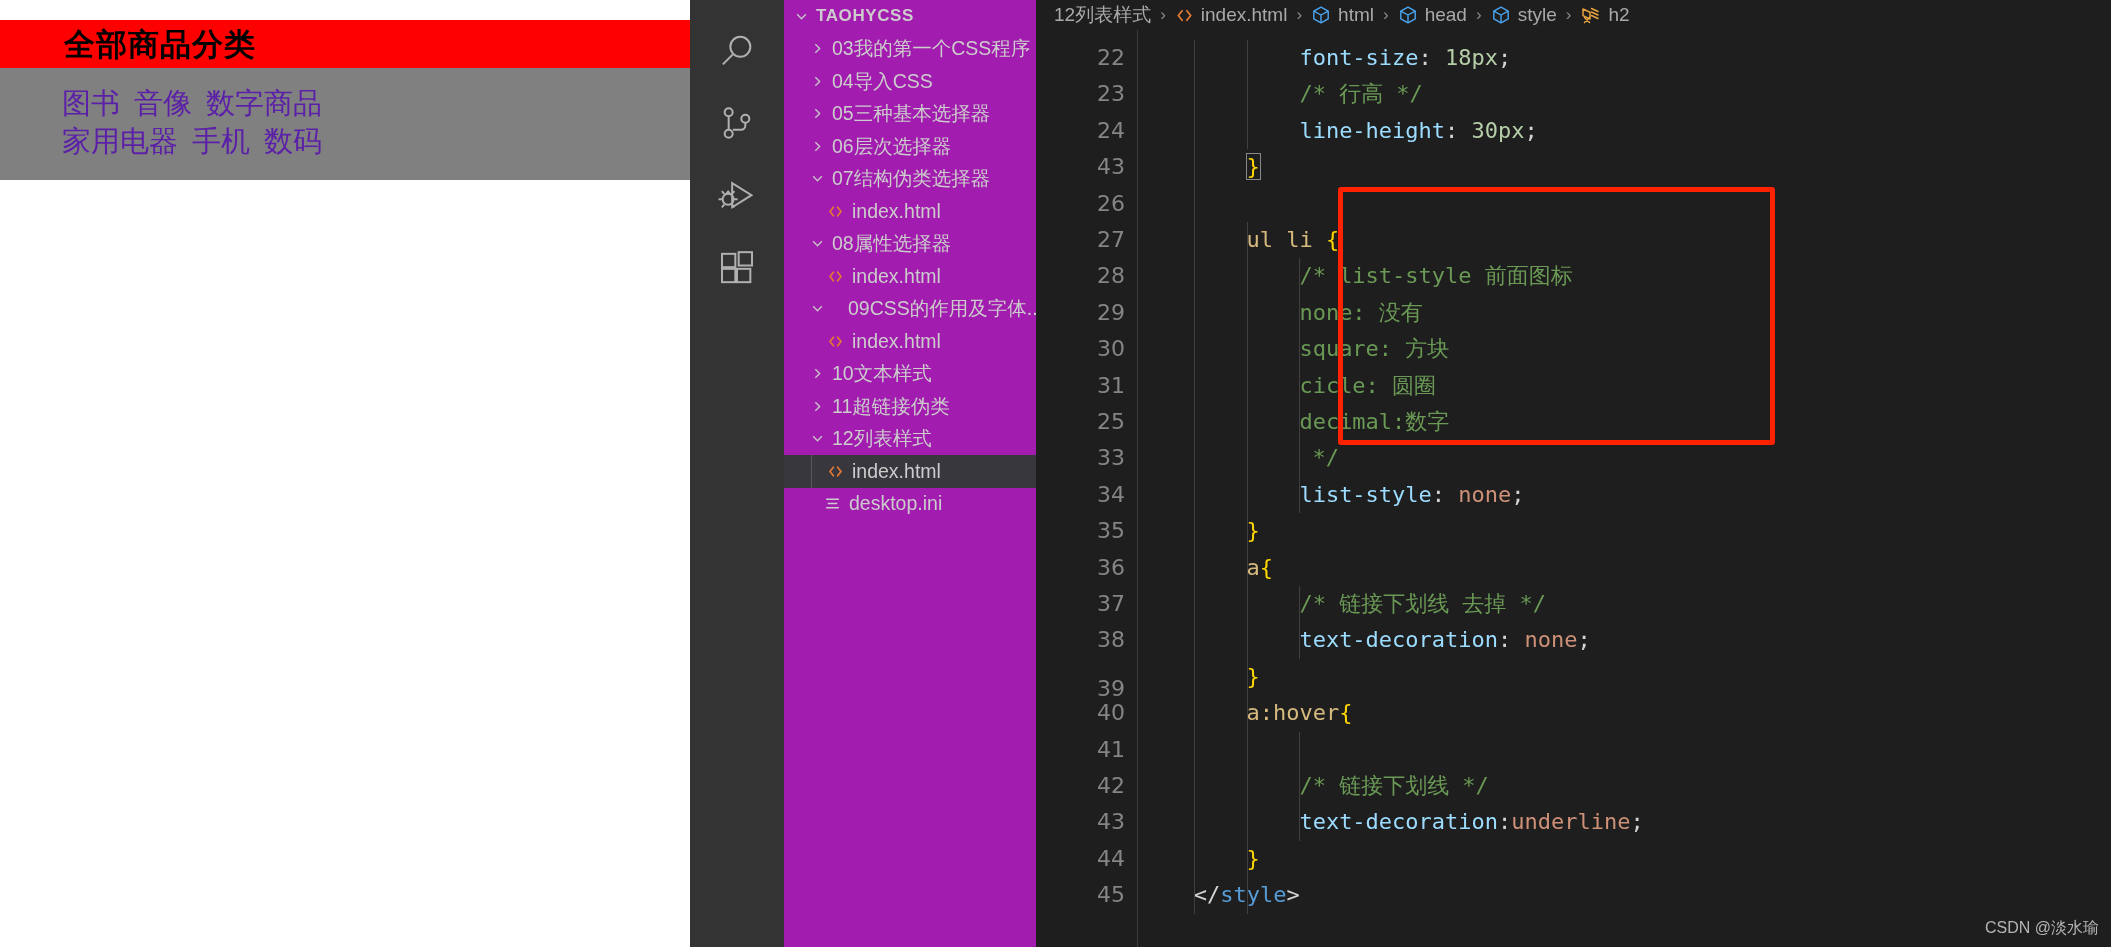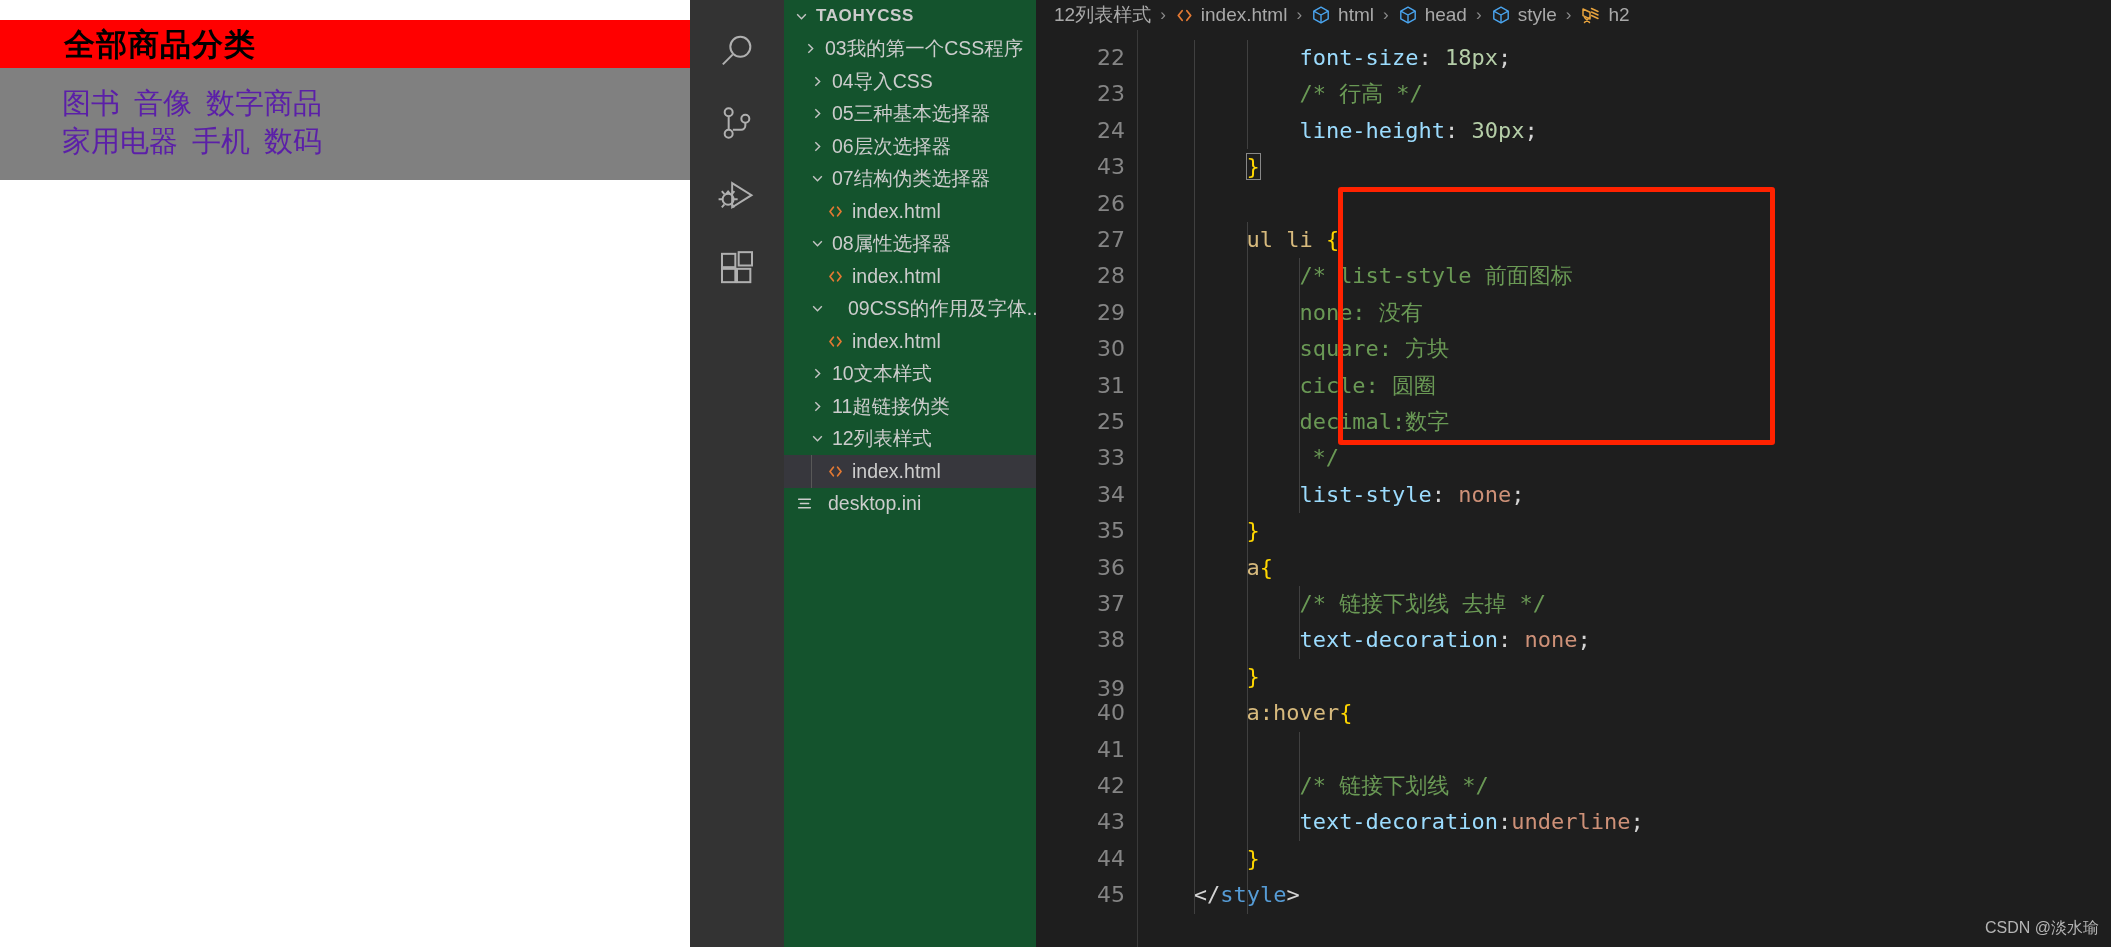--- a/index.html
+++ b/index.html
@@ -52,21 +52,21 @@
   }
   .act-item{
     position:absolute; left:0; width:94px; height:94px;
     display:flex; align-items:center; justify-content:center;
   }
   .act-item svg{ display:block; }
 
   
   .sidebar{
     position:absolute; left:94px; top:0; width:252px; height:947px;
-    background:#14532d;
+    background:#a21caf;
     font-size:19.5px; color:#cccccc;
     overflow:hidden;
   }
   .tree-row{
     position:relative; height:32.5px; display:flex; align-items:center;
     white-space:nowrap; color:#cccccc;
   }
   .tree-row.selected{ background:#37373d; }
   .tree-row.selected::before{
     content:""; position:absolute; left:27px; top:0; bottom:0; width:1px;
@@ -229,21 +229,21 @@
     <div class="sidebar">
       <div id="tree">
           <div class="tree-row" style="padding-left: 6px;">
             <span class="twisty">
               <svg width="13" height="13" viewBox="0 0 12 12" fill="none" stroke="#c5c5c5" stroke-width="1.3">
                 <path d="M2 4 L6 8 L10 4"></path>
               </svg>
             </span>
             <span class="tree-label root-label">TAOHYCSS</span>
           </div>
-          <div class="tree-row" style="padding-left: 15px;">
+          <div class="tree-row" style="padding-left: 22px;">
             <span class="twisty">
               <svg width="13" height="13" viewBox="0 0 12 12" fill="none" stroke="#c5c5c5" stroke-width="1.3">
                 <path d="M4 2 L8 6 L4 10"></path>
               </svg>
             </span>
             <span class="tree-label">03我的第一个CSS程序</span>
           </div>
           <div class="tree-row" style="padding-left: 22px;">
             <span class="twisty">
               <svg width="13" height="13" viewBox="0 0 12 12" fill="none" stroke="#c5c5c5" stroke-width="1.3">
@@ -345,21 +345,21 @@
           </div>
           <div class="tree-row selected" style="padding-left: 38px;">
             <span class="file-icon">
               <svg width="17" height="17" viewBox="0 0 20 20" fill="none" stroke="#e37933" stroke-width="2" stroke-linecap="round" stroke-linejoin="round">
                 <path d="M7.5 5 L3.5 10 L7.5 15"></path>
                 <path d="M12.5 5 L16.5 10 L12.5 15"></path>
               </svg>
             </span>
             <span class="tree-label">index.html</span>
           </div>
-          <div class="tree-row" style="padding-left: 7px; gap: 7px;">
+          <div class="tree-row" style="padding-left: 35px;">
             <span class="ini-icon">
               <svg width="17" height="17" viewBox="0 0 20 20" fill="none" stroke="#cccccc" stroke-width="1.5" stroke-linecap="round">
                 <path d="M3 5 H17 M5 10 H15 M3 15 H17"></path>
               </svg>
             </span>
             <span class="tree-label">desktop.ini</span>
           </div>
         </div>
     </div>
 

